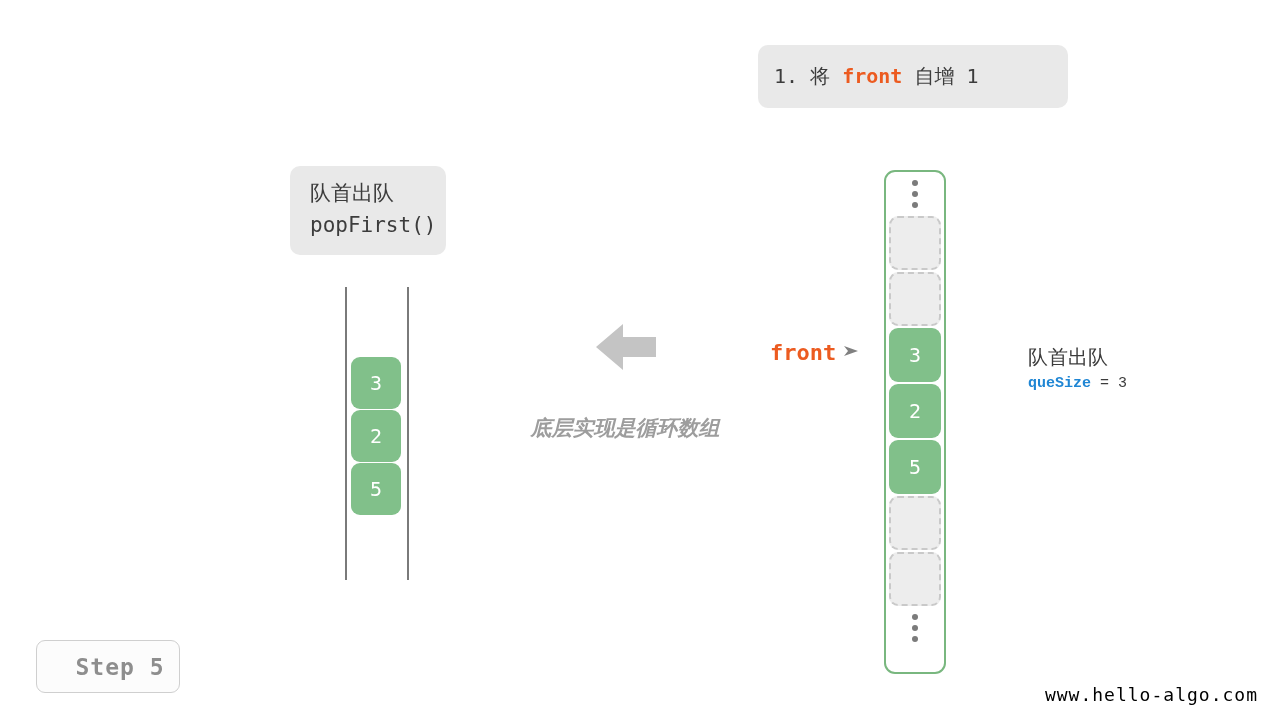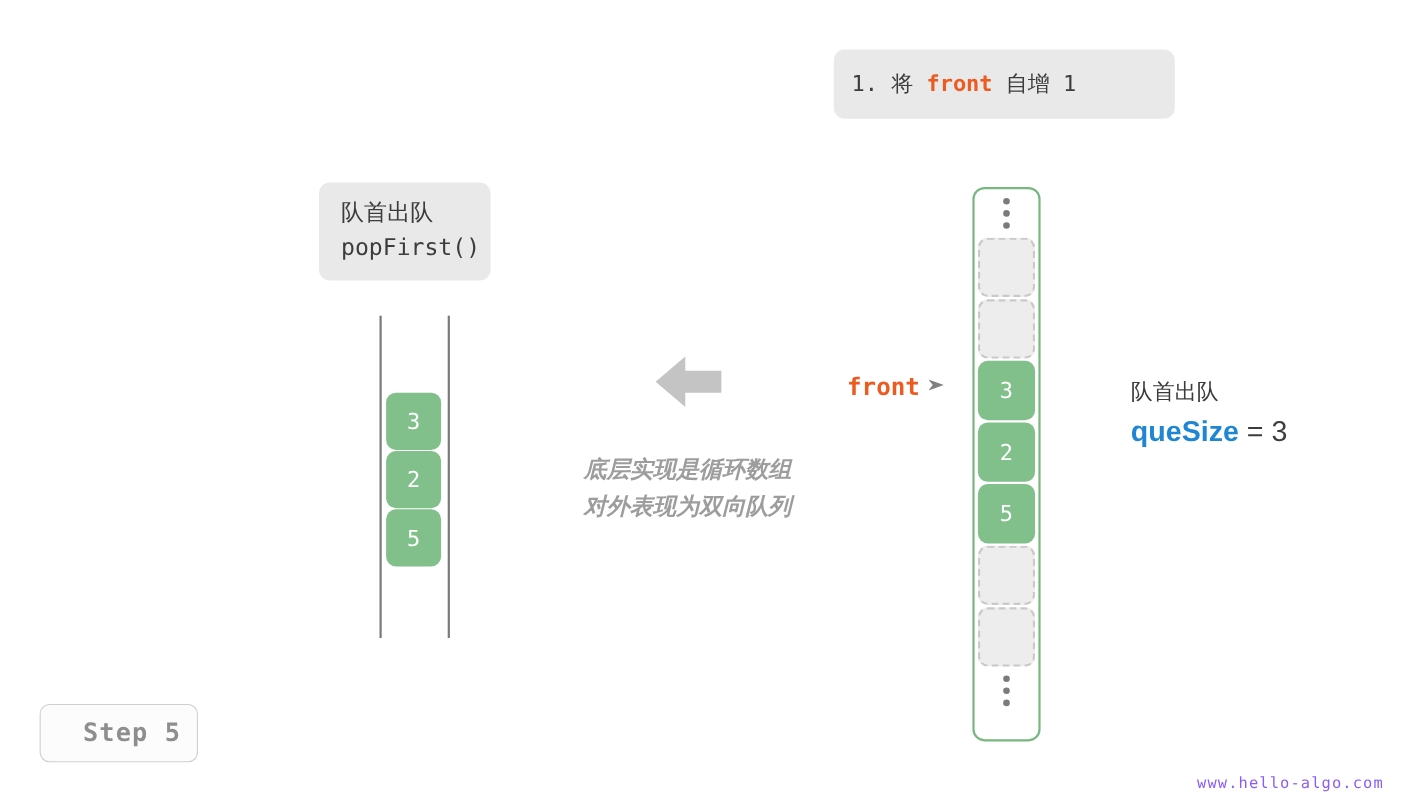--- a/index.html
+++ b/index.html
@@ -87,42 +87,42 @@
     font-family:"DejaVu Sans Mono","Liberation Mono",monospace;
     font-size:20px;
   }
   .slot.empty{background:#ededed;border:2px dashed #c9c9c9;}
   .slot.filled{background:#81c08a;color:#ffffff;}
 
   
   #sizelabel{left:1028px;top:342px;}
   .size-cn{font-size:20px;color:#3c3c3c;line-height:1.5;font-family:"Liberation Sans",sans-serif;}
   .size-code{
-    font-family:Liberation Sans, sans-serif;
-    font-size:26px;color:#3c3c3c;line-height:1.6;white-space:pre;
+    font-family:Liberation Mono, monospace;
+    font-size:15px;color:#3c3c3c;line-height:1.6;white-space:pre;
   }
 
   
   #step{
     left:36px;top:640px;width:144px;height:53px;
     border:1px solid #cfcfcf;border-radius:9px;background:#fcfcfc;
     display:flex;align-items:center;justify-content:center;
     box-sizing:border-box;
     padding-left:24px;
   }
   #step .step-text{
     font-family:"DejaVu Sans Mono","Liberation Mono",monospace;
     font-size:23px;font-weight:bold;color:#8e8e8e;letter-spacing:1px;
   }
 
   
   #watermark{
-    right:22px;bottom:0;
+    right:22px;bottom:15px;
     font-family:"DejaVu Sans Mono","Liberation Mono",monospace;
-    font-size:14px;color:#8b5cf6;letter-spacing:1px;
+    font-size:18px;color:#000000;letter-spacing:1px;
   }
 </style>
 </head>
 <body>
 
 <div class="abs" id="callout">
   <div class="callout-line"><span>1. 将 </span><span class="kw-front">front</span><span> 自增 1</span></div>
 </div>
 
 <div class="abs" id="labelbox">
@@ -141,21 +141,20 @@
 </div>
 
 <div class="abs" id="bigarrow">
   <svg width="60" height="50" viewBox="0 0 60 50">
     <polygon points="0,25 27,2 27,15 60,15 60,35 27,35 27,48" fill="#c4c4c4"></polygon>
   </svg>
 </div>
 
 <div class="abs" id="caption">
   <div class="cap-line">底层实现是循环数组</div>
-  <div class="cap-line">对外表现为双向队列</div>
 </div>
 
 <div class="abs" id="frontptr">
   <span class="ptr-label">front</span>
   <span class="ptr-head">
     <svg width="16" height="14" viewBox="0 0 16 14">
         <polygon points="0,2 14,7 0,12 4,7" fill="#808080"></polygon>
       </svg>
   </span>
 </div>

